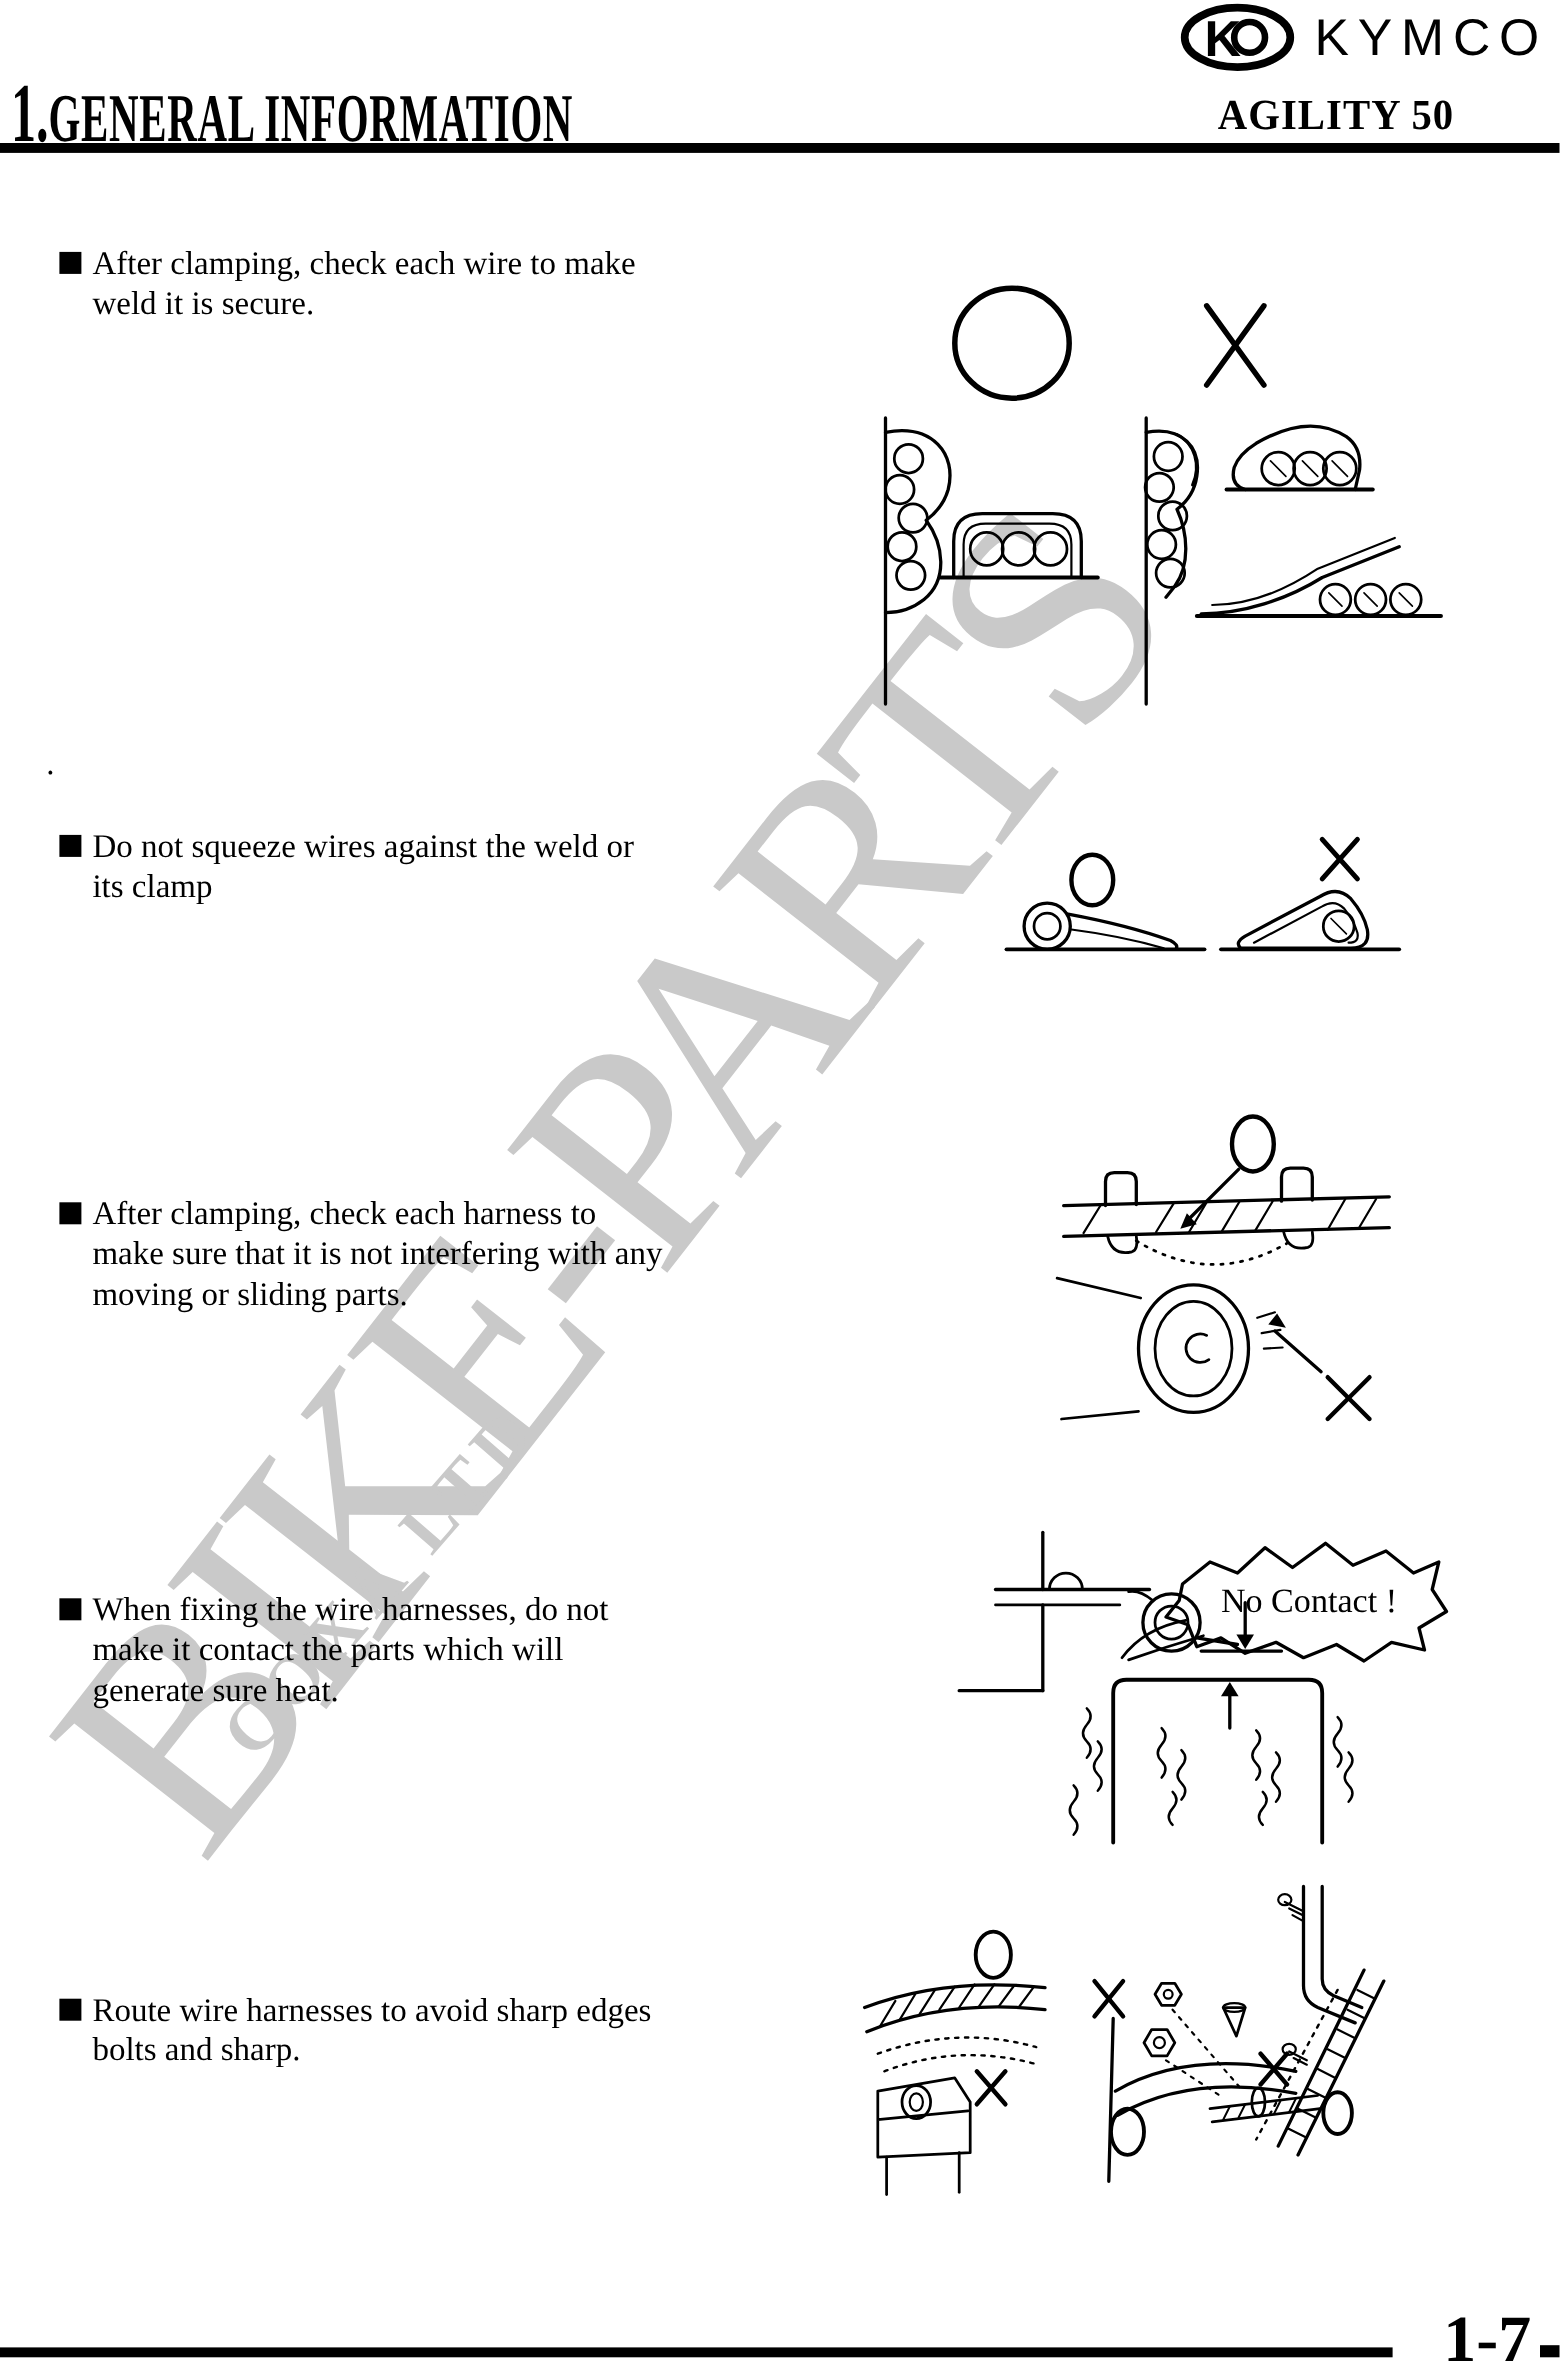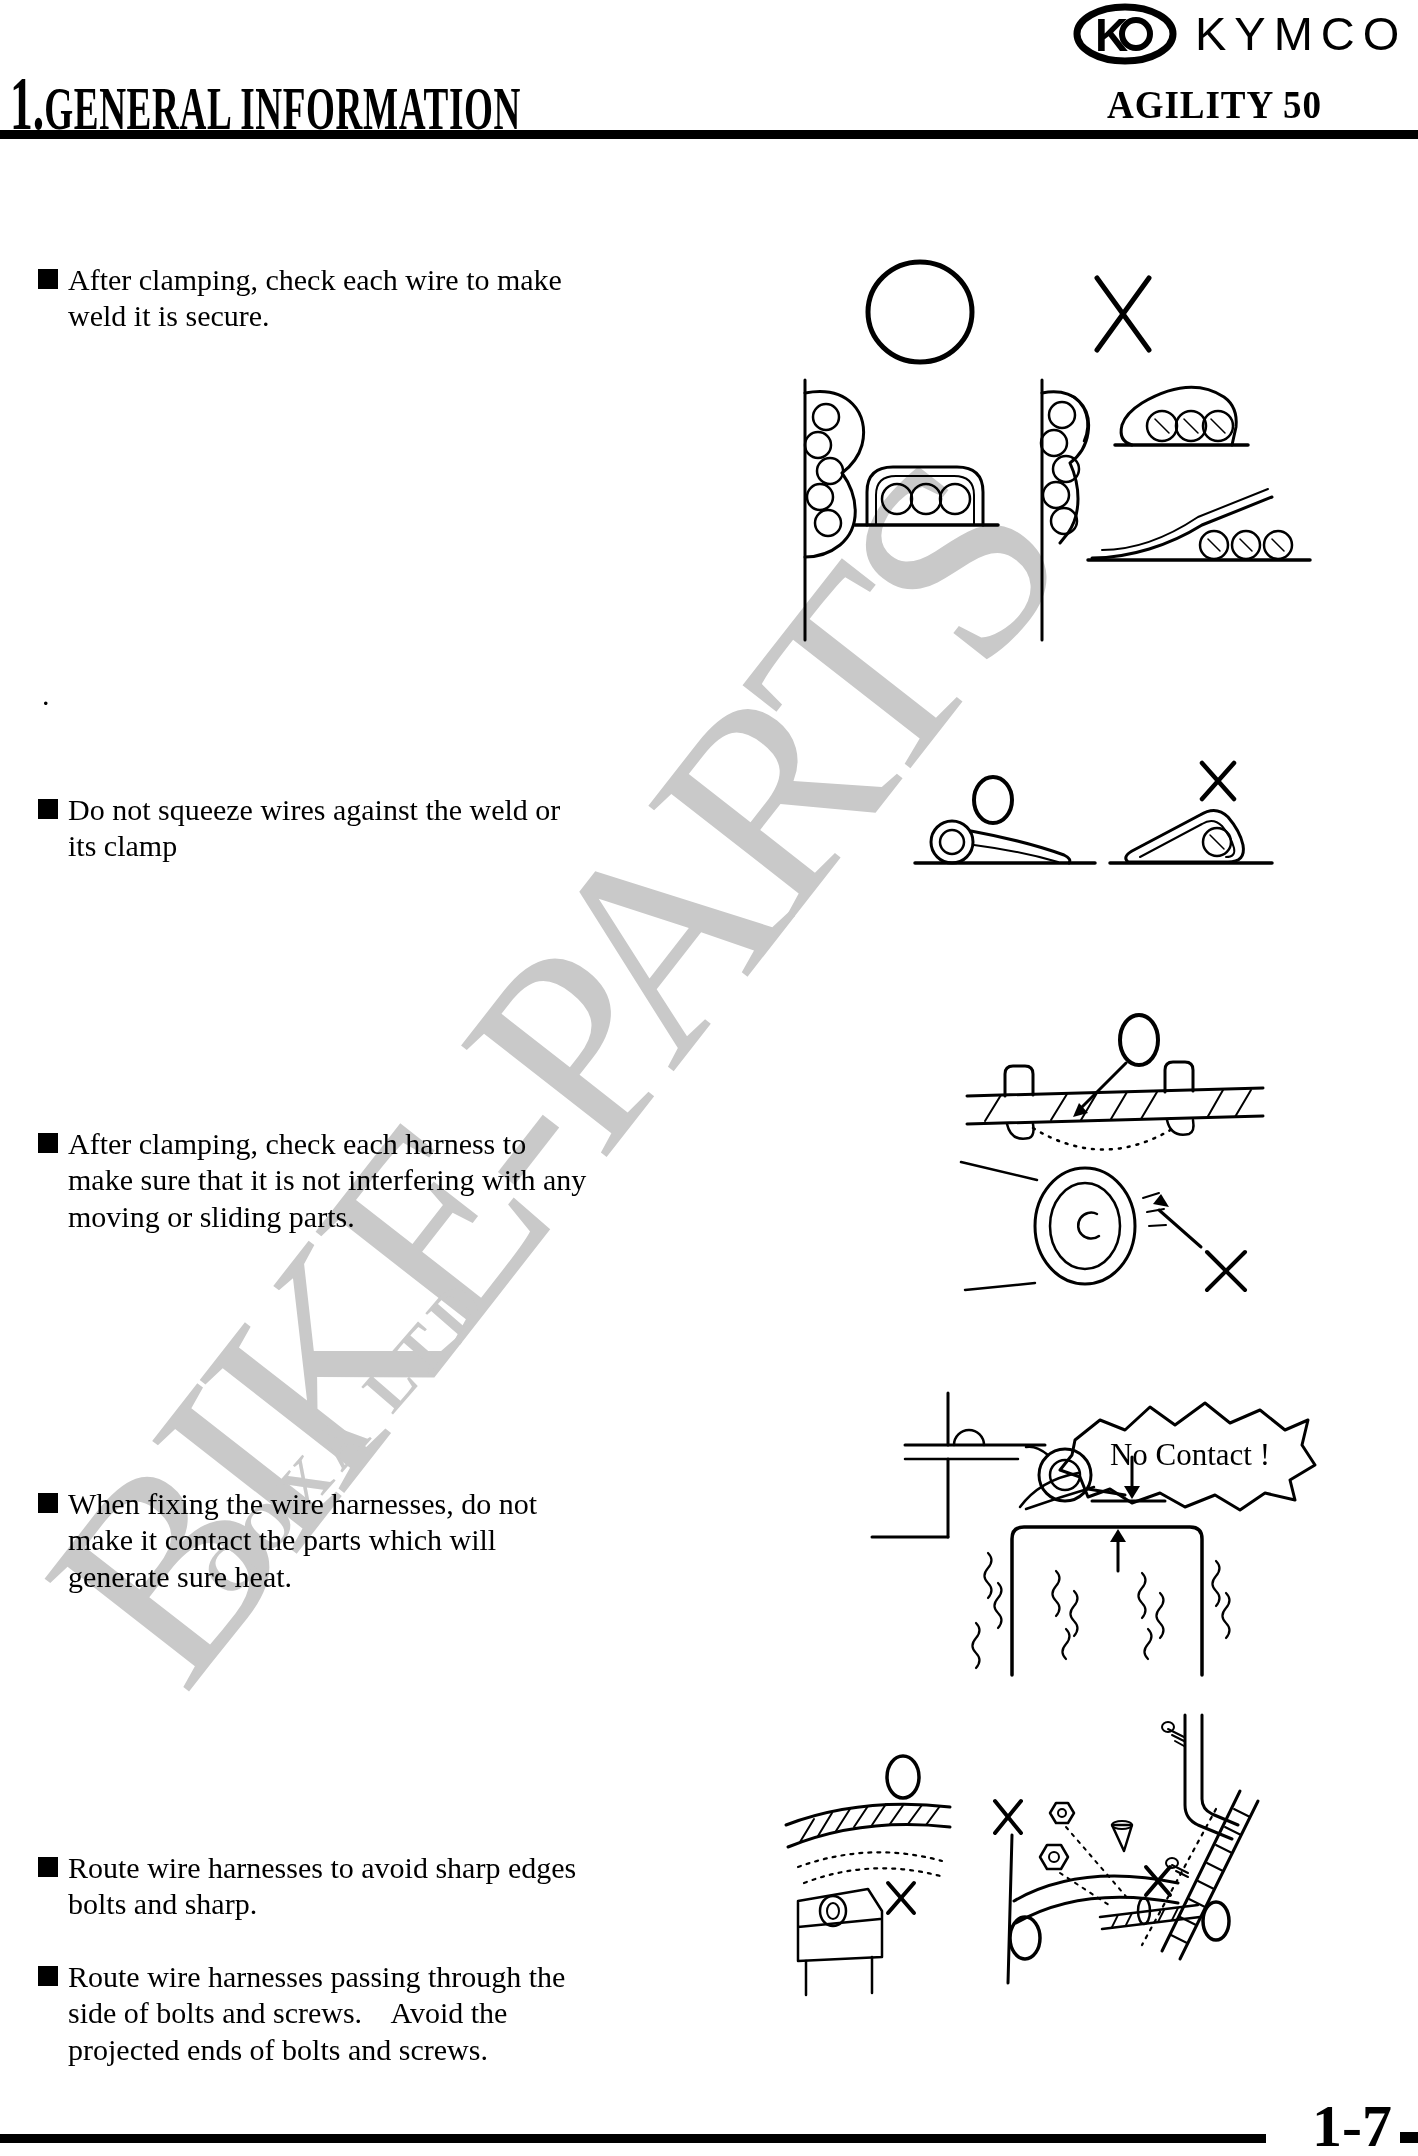--- a/index.html
+++ b/index.html
@@ -16,21 +16,21 @@
              transform:scaleX(0.60);transform-origin:0 0;}
   .hdr-title .num{font-size:76px;font-weight:700;}
   .hdr-title .ttl{font-size:62px;font-weight:700;letter-spacing:1px;}
   .hdr-rule{position:absolute;left:0;top:130px;width:1418px;height:9px;background:#000;z-index:2;}
   .logo{position:absolute;left:1072px;top:3px;z-index:2;}
   .brand{position:absolute;left:1195px;top:6px;z-index:2;font-family:"Liberation Sans",sans-serif;
          font-weight:400;font-size:47px;letter-spacing:8px;}
   .model{position:absolute;left:1107px;top:82px;z-index:2;font-weight:700;font-size:39px;
          letter-spacing:1px;white-space:nowrap;transform:scaleX(0.95);transform-origin:0 0;}
   
-  .bullet{position:absolute;left:38px;width:660px;z-index:2;margin-top:40px;}
+  .bullet{position:absolute;left:54px;width:660px;z-index:2;}
   .bullet .sq{position:absolute;left:0;top:7px;width:20px;height:20px;background:#000;}
   .bullet .lines{margin-left:30px;}
   .line{font-size:30px;line-height:36.4px;white-space:pre;}
   .stray{position:absolute;left:42px;top:678px;font-size:30px;z-index:2;}
   
   .fig{position:absolute;z-index:1;}
   .fig svg{display:block;}
   .ink{stroke:#000;fill:none;stroke-linecap:round;stroke-linejoin:round;}
   .fill{fill:#000;stroke:none;}
   
@@ -96,28 +96,20 @@
   </div>
 
   <div class="bullet" style="top:1810px">
     <span class="sq"></span>
     <div class="lines">
       <div class="line">Route wire harnesses to avoid sharp edges</div>
       <div class="line">bolts and sharp.</div>
     </div>
   </div>
 
-  <div class="bullet" style="top:1919px">
-    <span class="sq"></span>
-    <div class="lines">
-      <div class="line">Route wire harnesses passing through the</div>
-      <div class="line">side of bolts and screws.    Avoid the</div>
-      <div class="line">projected ends of bolts and screws.</div>
-    </div>
-  </div>
 
   <div class="fig" style="left:770px;top:245px">
     <svg width="640" height="420" viewBox="0 0 640 420">
       <g>
         <ellipse class="ink" cx="150" cy="67" rx="52" ry="50" stroke-width="5"></ellipse>
       </g>
       <g>
         <line class="ink" x1="327" y1="33" x2="379" y2="105" stroke-width="5"></line>
         <line class="ink" x1="379" y1="33" x2="327" y2="105" stroke-width="5"></line>
       </g>

